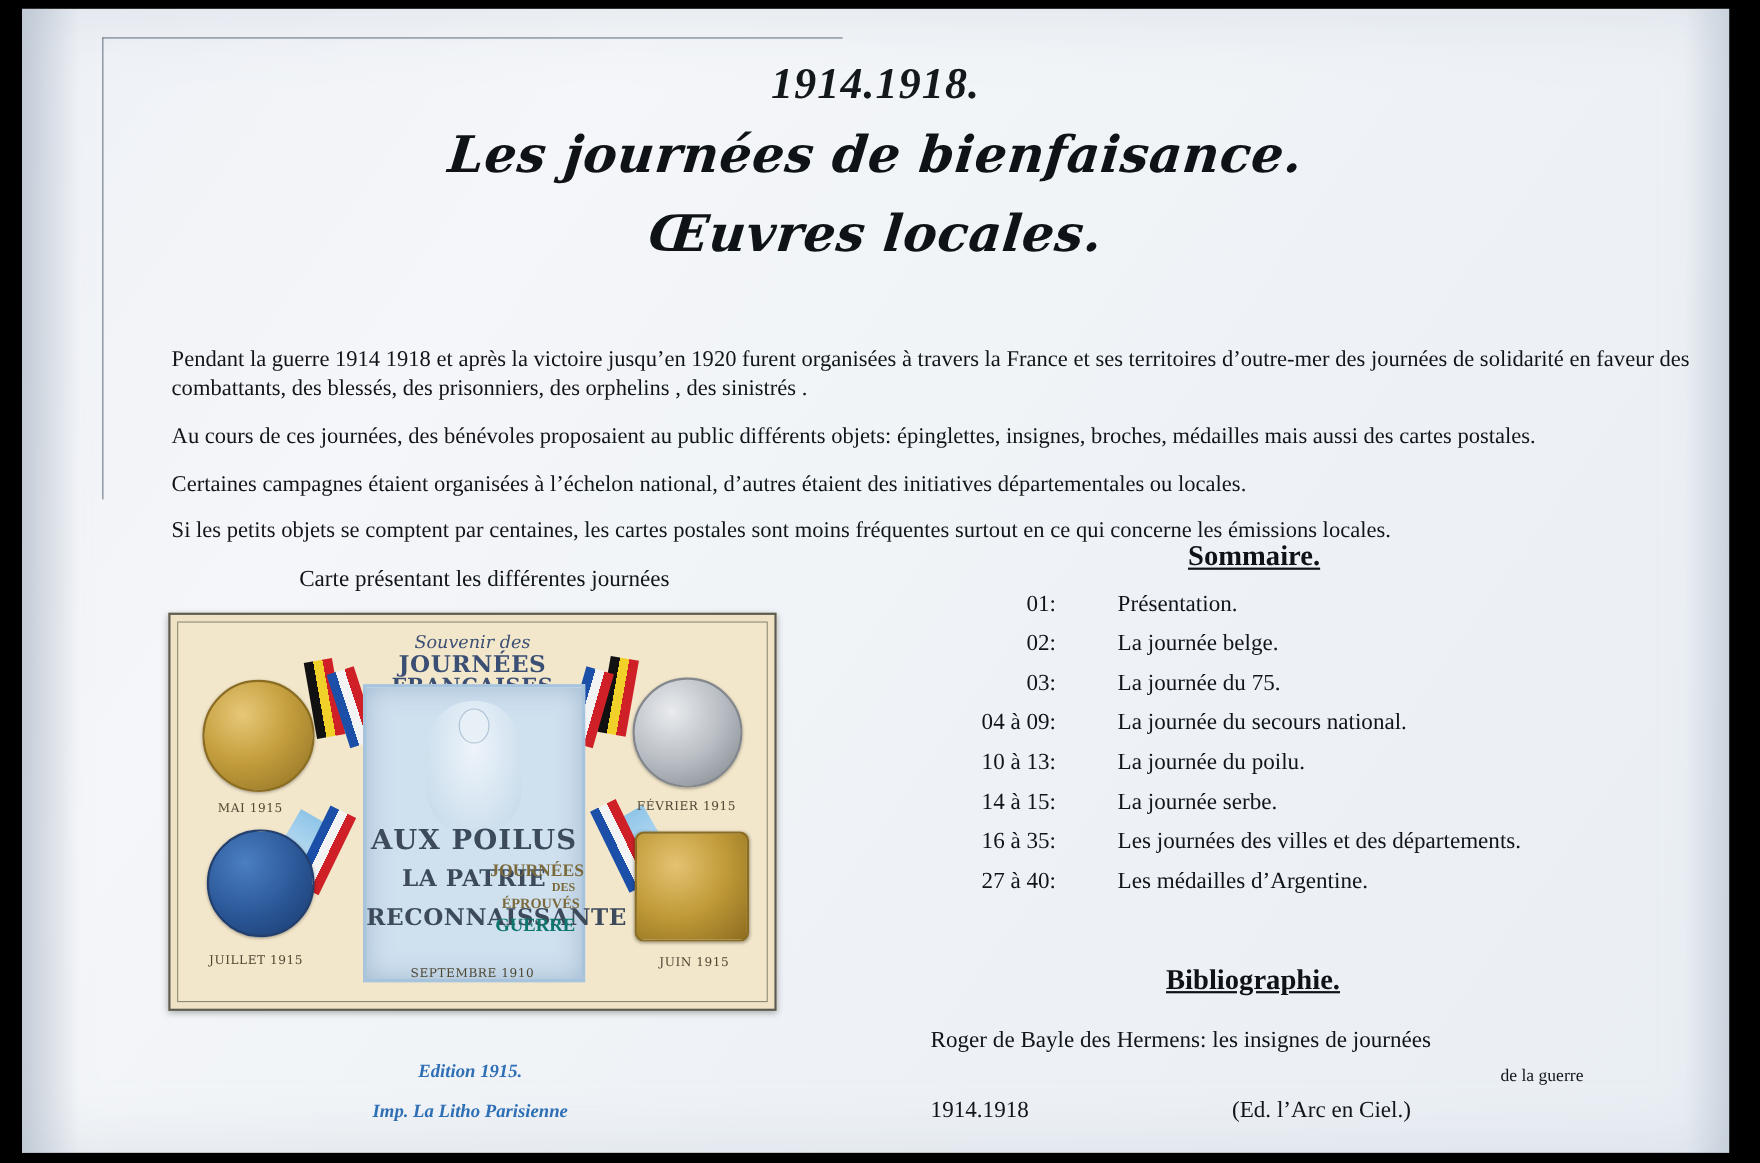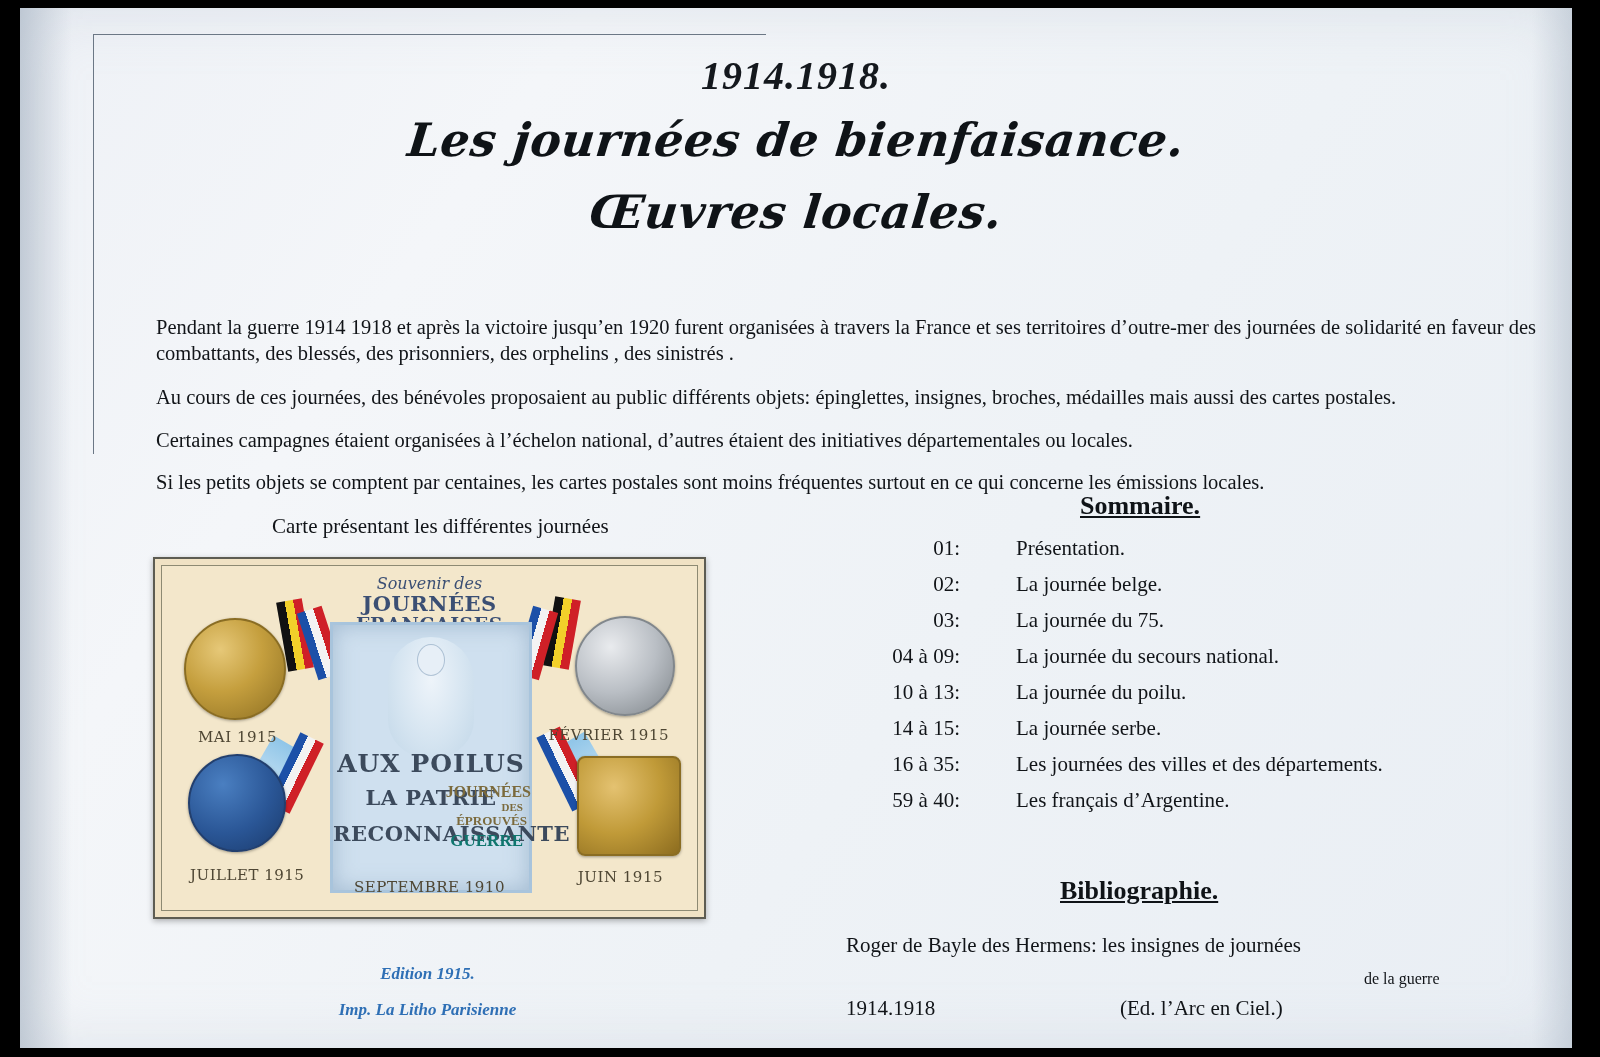--- a/index.html
+++ b/index.html
@@ -220,21 +220,21 @@
     border: 2px solid #223f6e;
   }
   .medal-br {
     right: 16px; top: 190px; width: 100px; height: 96px;
     background: radial-gradient(circle at 35% 30%, #e4c271 0%, #c09a38 50%, #8c6c1f 100%);
     border: 2px solid #8a6d23;
     border-radius: 8px;
   }
   .medal-lbl {
     position: absolute;
-    font-size: 15px;
+    font-size: 11px;
     font-family: "DejaVu Serif", serif;
     color: #4e4633;
     letter-spacing: 0.5px;
   }
   .ml-mai   { left: 36px;  top: 162px; }
   .ml-fev   { right: 28px; top: 160px; }
   .ml-juil  { left: 28px;  top: 300px; }
   .ml-juin  { right: 34px; top: 302px; }
   .ml-sept  { left: 0; right: 0; top: 312px; text-align:center; }
 
@@ -425,22 +425,22 @@
     </div>
     <div class="som-row">
       <span class="som-num">14 à 15:</span>
       <span class="som-lbl">La journée serbe.</span>
     </div>
     <div class="som-row">
       <span class="som-num">16 à 35:</span>
       <span class="som-lbl">Les journées des villes et des départements.</span>
     </div>
     <div class="som-row">
-      <span class="som-num">59 à 40:</span>
-      <span class="som-lbl">Les français d’Argentine.</span>
+      <span class="som-num">27 à 40:</span>
+      <span class="som-lbl">Les médailles d’Argentine.</span>
     </div>
   </div>
 
   <div class="biblio-title">Bibliographie.</div>
   <div class="biblio-line1">Roger de Bayle des Hermens: les insignes de journées</div>
   <div class="biblio-line2-r">de la guerre</div>
   <div class="biblio-line3-l">1914.1918</div>
   <div class="biblio-line3-r">(Ed. l’Arc en Ciel.)</div>
 </div>
 

